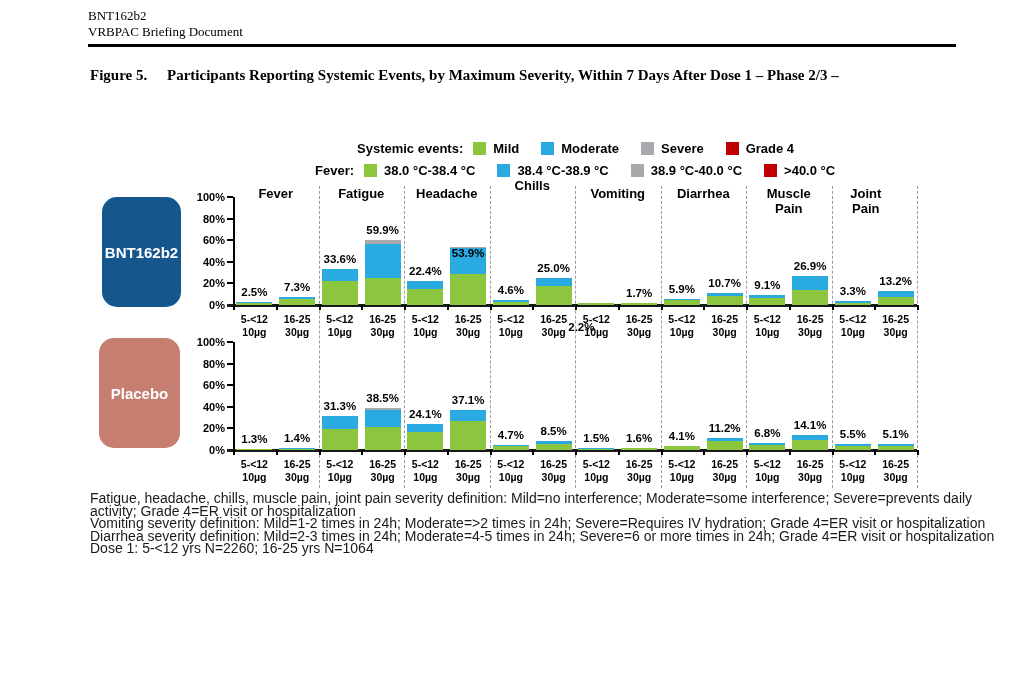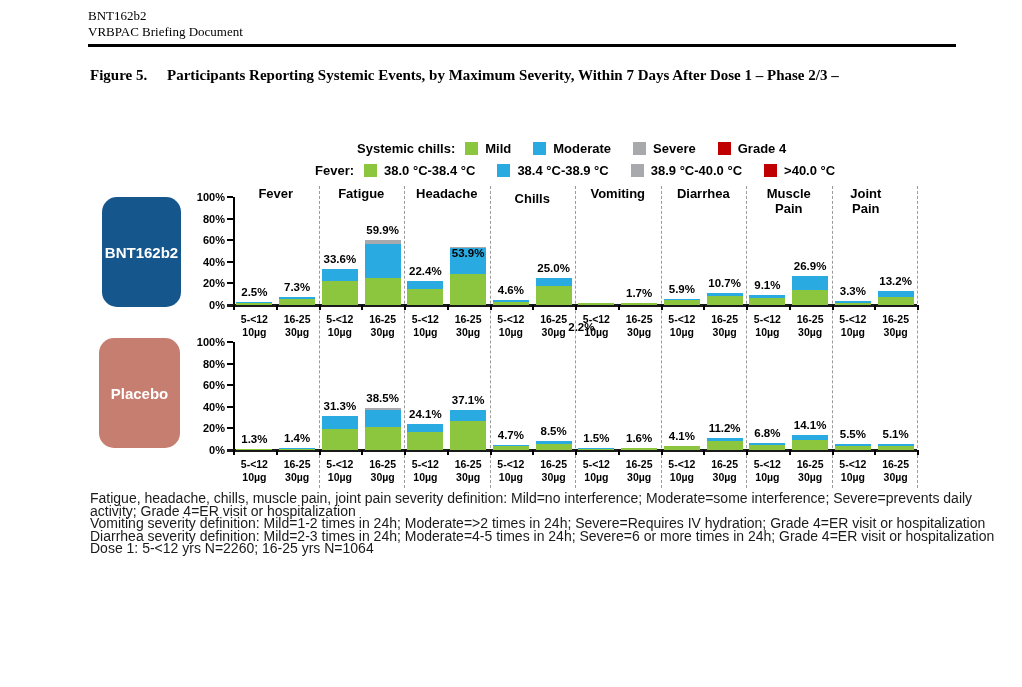--- a/index.html
+++ b/index.html
@@ -47,21 +47,21 @@
   <div class="rule"></div>
 
   <div class="figure-title">
     <span class="fig-label">Figure 5.</span>
     <span class="fig-text">
       <span>Participants Reporting Systemic Events, by Maximum Severity, Within 7 Days After Dose 1 – Phase 2/3 –</span><br>
     </span>
   </div>
 
   <div class="legend-row" style="left:357px;top:141px;">
-    <span>Systemic chills:</span>
+    <span>Systemic events:</span>
     <span class="legend-items" id="legend-systemic-items">
         <span class="legend-item">
           <span class="swatch" style="background: rgb(140, 198, 62);"></span>
           <span>Mild</span>
         </span>
         <span class="legend-item">
           <span class="swatch" style="background: rgb(41, 171, 226);"></span>
           <span>Moderate</span>
         </span>
         <span class="legend-item">
@@ -93,21 +93,21 @@
           <span class="swatch" style="background: rgb(192, 0, 0);"></span>
           <span>&gt;40.0 °C</span>
         </span>
       </span>
   </div>
 
   <div class="abs" id="chart-layer" style="left:0;top:0;width:1022px;height:687px;">
       <div class="cat-header" style="left: 233px; top: 186px; width: 85.5px;">Fever</div>
       <div class="cat-header" style="left: 318.5px; top: 186px; width: 85.5px;">Fatigue</div>
       <div class="cat-header" style="left: 404px; top: 186px; width: 85.5px;">Headache</div>
-      <div class="cat-header" style="left: 489.5px; top: 191px; width: 85.5px;">Chills</div>
+      <div class="cat-header" style="left: 489.5px; top: 178px; width: 85.5px;">Chills</div>
       <div class="cat-header" style="left: 575px; top: 186px; width: 85.5px;">Vomiting</div>
       <div class="cat-header" style="left: 660.5px; top: 186px; width: 85.5px;">Diarrhea</div>
       <div class="cat-header" style="left: 746px; top: 186px; width: 85.5px;">Muscle
 Pain</div>
       <div class="cat-header" style="left: 823px; top: 186px; width: 85.5px;">Joint
 Pain</div>
       <div class="dash-sep" style="left: 318.5px; top: 186px; height: 302px;"></div>
       <div class="dash-sep" style="left: 404px; top: 186px; height: 302px;"></div>
       <div class="dash-sep" style="left: 489.5px; top: 186px; height: 302px;"></div>
       <div class="dash-sep" style="left: 575px; top: 186px; height: 302px;"></div>

